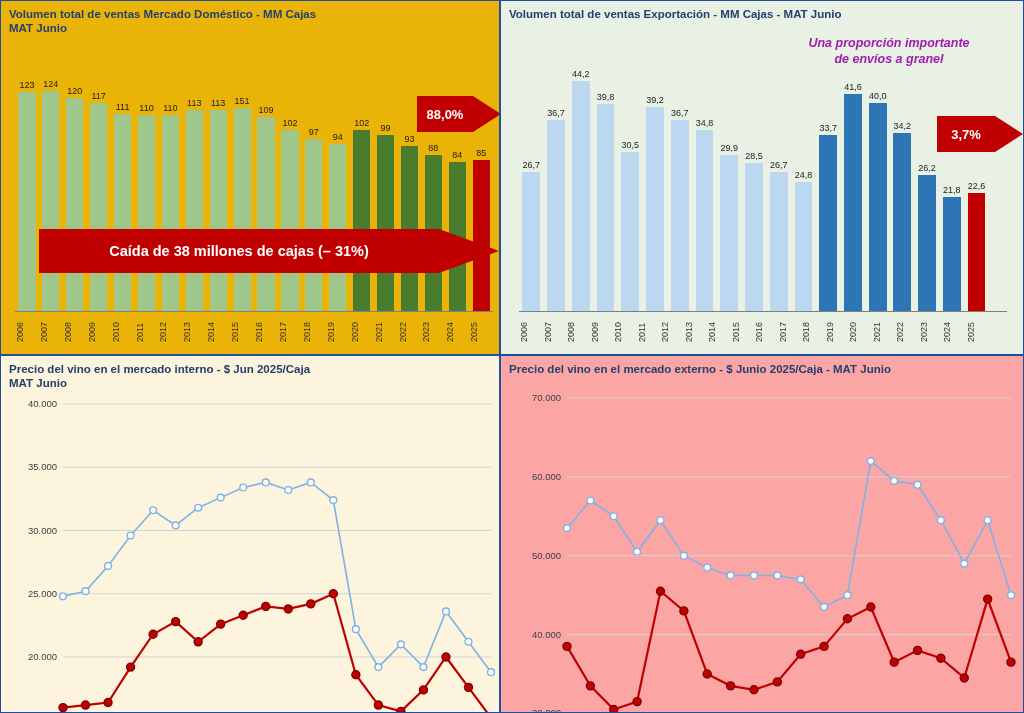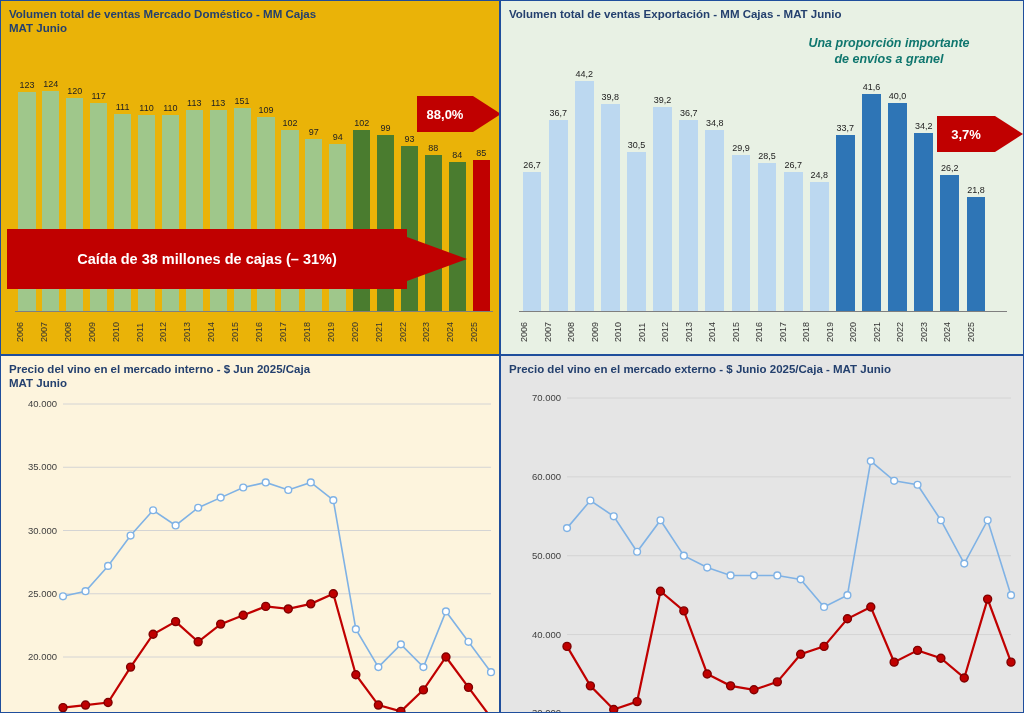--- a/index.html
+++ b/index.html
@@ -18,21 +18,21 @@
   }
   .panel{
     position:relative;
     border:1px solid #1f4e9c;
     box-sizing:border-box;
     overflow:hidden;
   }
   .p-tl{background:#eab308;}
   .p-tr{background:#e8f1e4;}
   .p-bl{background:#fdf4dd;}
-  .p-br{background:#e5e5e5;}
+  .p-br{background:#fca5a5;}
 
   .ptitle{
     position:absolute;left:8px;top:6px;
     font-size:11.5px;font-weight:bold;color:#24406e;
     line-height:14px;
   }
   .ptitle .l2{display:block;font-weight:bold;}
 
   
   .bars{
@@ -102,21 +102,21 @@
   .arrowhead{
     width:0;height:0;
     border-top:solid transparent;
     border-bottom:solid transparent;
     border-left:solid #c00000;
   }
   .arrowtext{font-size:14.5px;color:#fff;font-weight:bold;white-space:nowrap;}
 
   .redlabel{
     position:absolute;
-    color:#0f766e;font-weight:bold;font-style:italic;
+    color:#a21caf;font-weight:bold;font-style:italic;
     text-align:center;font-size:12.5px;line-height:16px;
   }
 
   
   .linechart{position:absolute;}
   svg{display:block;}
 </style>
 </head>
 <body>
 
@@ -227,21 +227,21 @@
         <div class="xlab">2018</div>
         <div class="xlab">2019</div>
         <div class="xlab">2020</div>
         <div class="xlab">2021</div>
         <div class="xlab">2022</div>
         <div class="xlab">2023</div>
         <div class="xlab">2024</div>
         <div class="xlab">2025</div>
       </div>
 
-    <div class="arrowbox" style="left:6px;top:228px;width:460px;height:60px;">
+    <div class="arrowbox" style="left:38px;top:228px;width:460px;height:44px;">
       <div class="arrowbody" style="width:400px;">
         <span class="arrowtext">Caída de 38 millones de cajas (– 31%)</span>
       </div>
       <div class="arrowhead" style="border-top-width:22px;border-bottom-width:22px;border-left-width:60px;"></div>
     </div>
 
     <div class="arrowbox" style="left:416px;top:95px;width:84px;height:36px;">
       <div class="arrowbody" style="width:56px;">
         <span class="arrowtext" style="font-size:13px;">88,0%</span>
       </div>
@@ -319,20 +319,24 @@
           <div class="barval">34,2</div>
           <div class="bar strongblue" style="height: 71.25%;"></div>
         </div>
         <div class="barcol">
           <div class="barval">26,2</div>
           <div class="bar strongblue" style="height: 54.5833%;"></div>
         </div>
         <div class="barcol">
           <div class="barval">21,8</div>
           <div class="bar strongblue" style="height: 45.4167%;"></div>
+        </div>
+        <div class="barcol">
+          <div class="barval">22,6</div>
+          <div class="bar red" style="height: 47.0833%;"></div>
         </div>
       </div>
     <div class="axisline" style="left:18px;top:310px;width:488px;"></div>
     <div class="xlabels" id="xlab-export" style="left:18px;top:314px;width:470px;">
         <div class="xlab">2006</div>
         <div class="xlab">2007</div>
         <div class="xlab">2008</div>
         <div class="xlab">2009</div>
         <div class="xlab">2010</div>
         <div class="xlab">2011</div>

